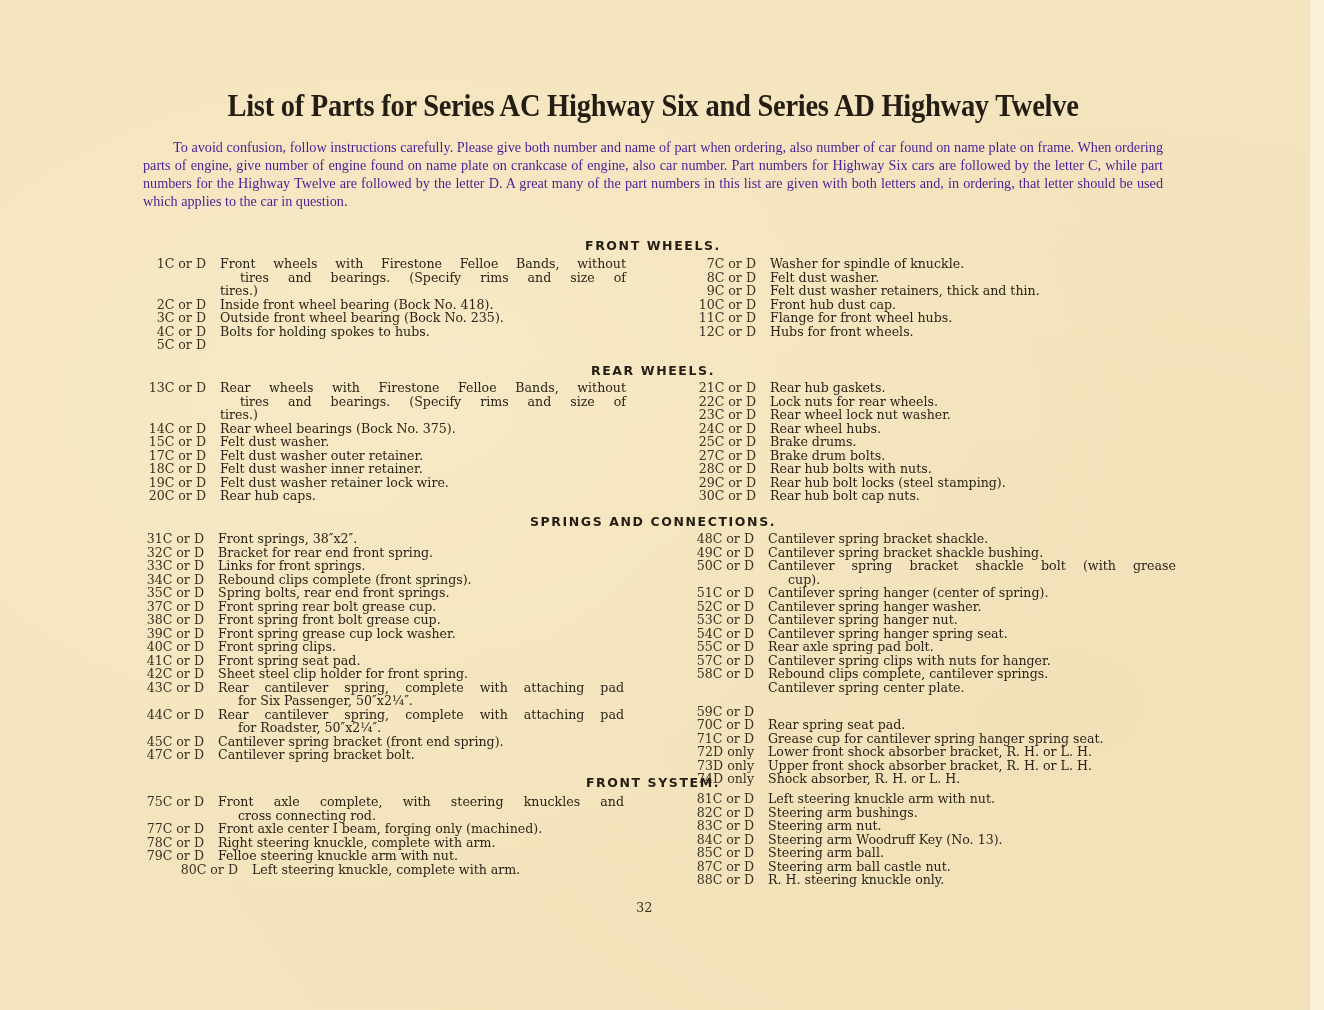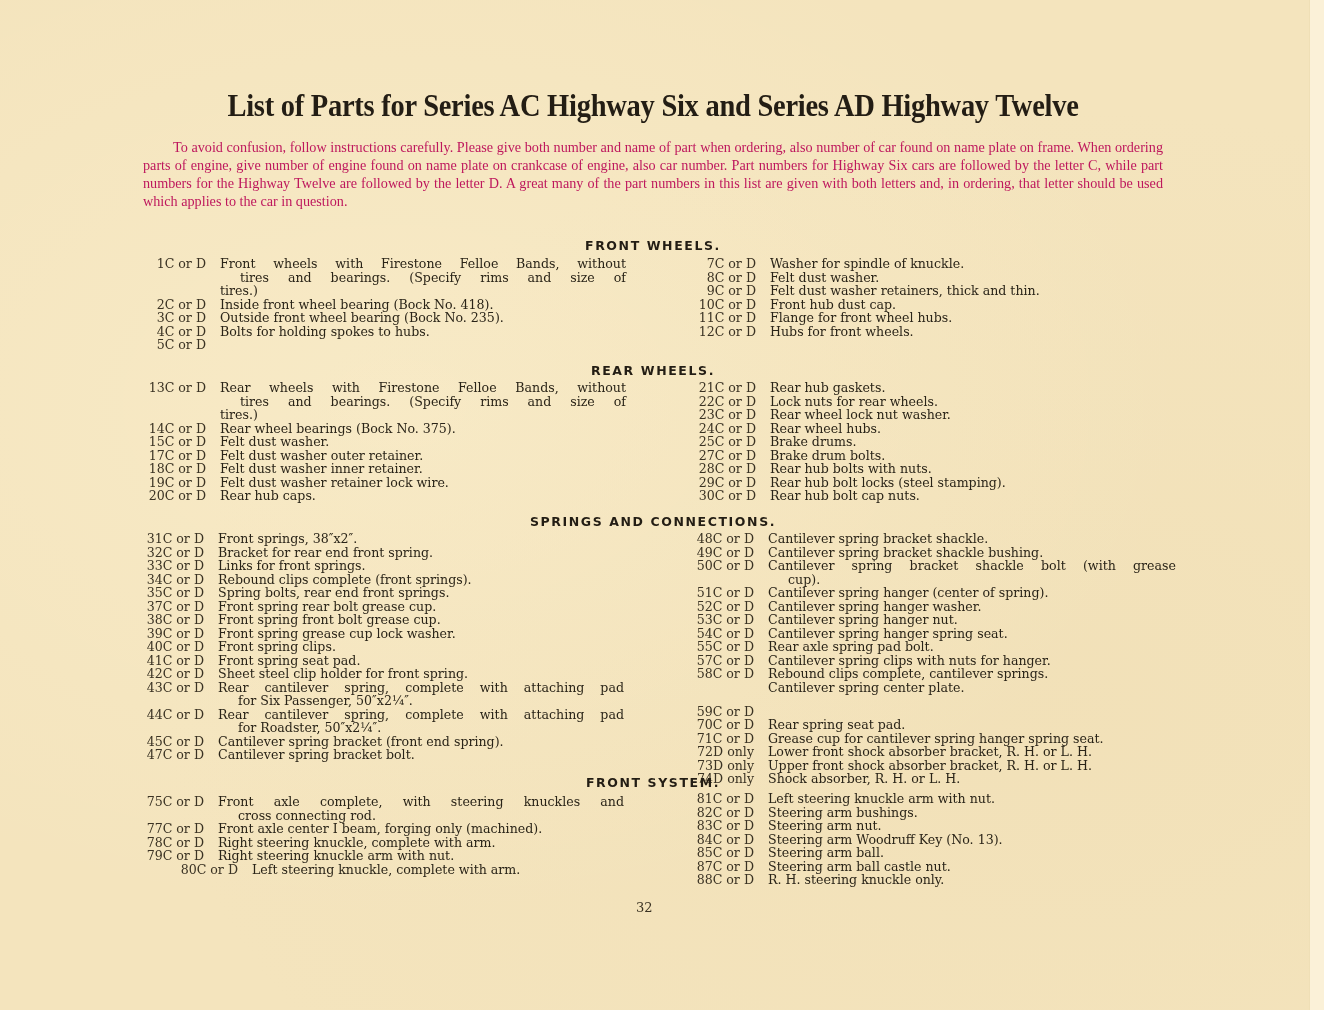--- a/index.html
+++ b/index.html
@@ -49,21 +49,21 @@
     .intro {
       position: absolute;
       left: 143px;
       top: 138px;
       width: 1020px;
       font-family: "Liberation Serif", serif;
       font-size: 14.2px;
       line-height: 18px;
       text-align: justify;
       text-indent: 30px;
-      color: #be185d;
+      color: #4c1d95;
     }
     .section-heading {
       position: absolute;
       left: 0;
       width: 1306px;
       text-align: center;
       font-family: "DejaVu Sans", sans-serif;
       font-weight: bold;
       font-size: 12.5px;
       letter-spacing: 1.6px;
@@ -506,21 +506,21 @@
     </div>
     <div class="row">
       <span class="pno" style="width: 64px;">78C or D</span>
       <span class="desc">
         <span class="l2">Right steering knuckle, complete with arm.</span>
       </span>
     </div>
     <div class="row">
       <span class="pno" style="width: 64px;">79C or D</span>
       <span class="desc">
-        <span class="l2">Right steering knuckle arm with nut.</span>
+        <span class="l2">Felloe steering knuckle arm with nut.</span>
       </span>
     </div>
     <div class="row">
       <span class="pno" style="width: 64px; margin-left: 34px;">80C or D</span>
       <span class="desc">
         <span class="l2">Left steering knuckle, complete with arm.</span>
       </span>
     </div>
   </div>
 <div class="col" style="left:664px; top:792px; width:460px;">

